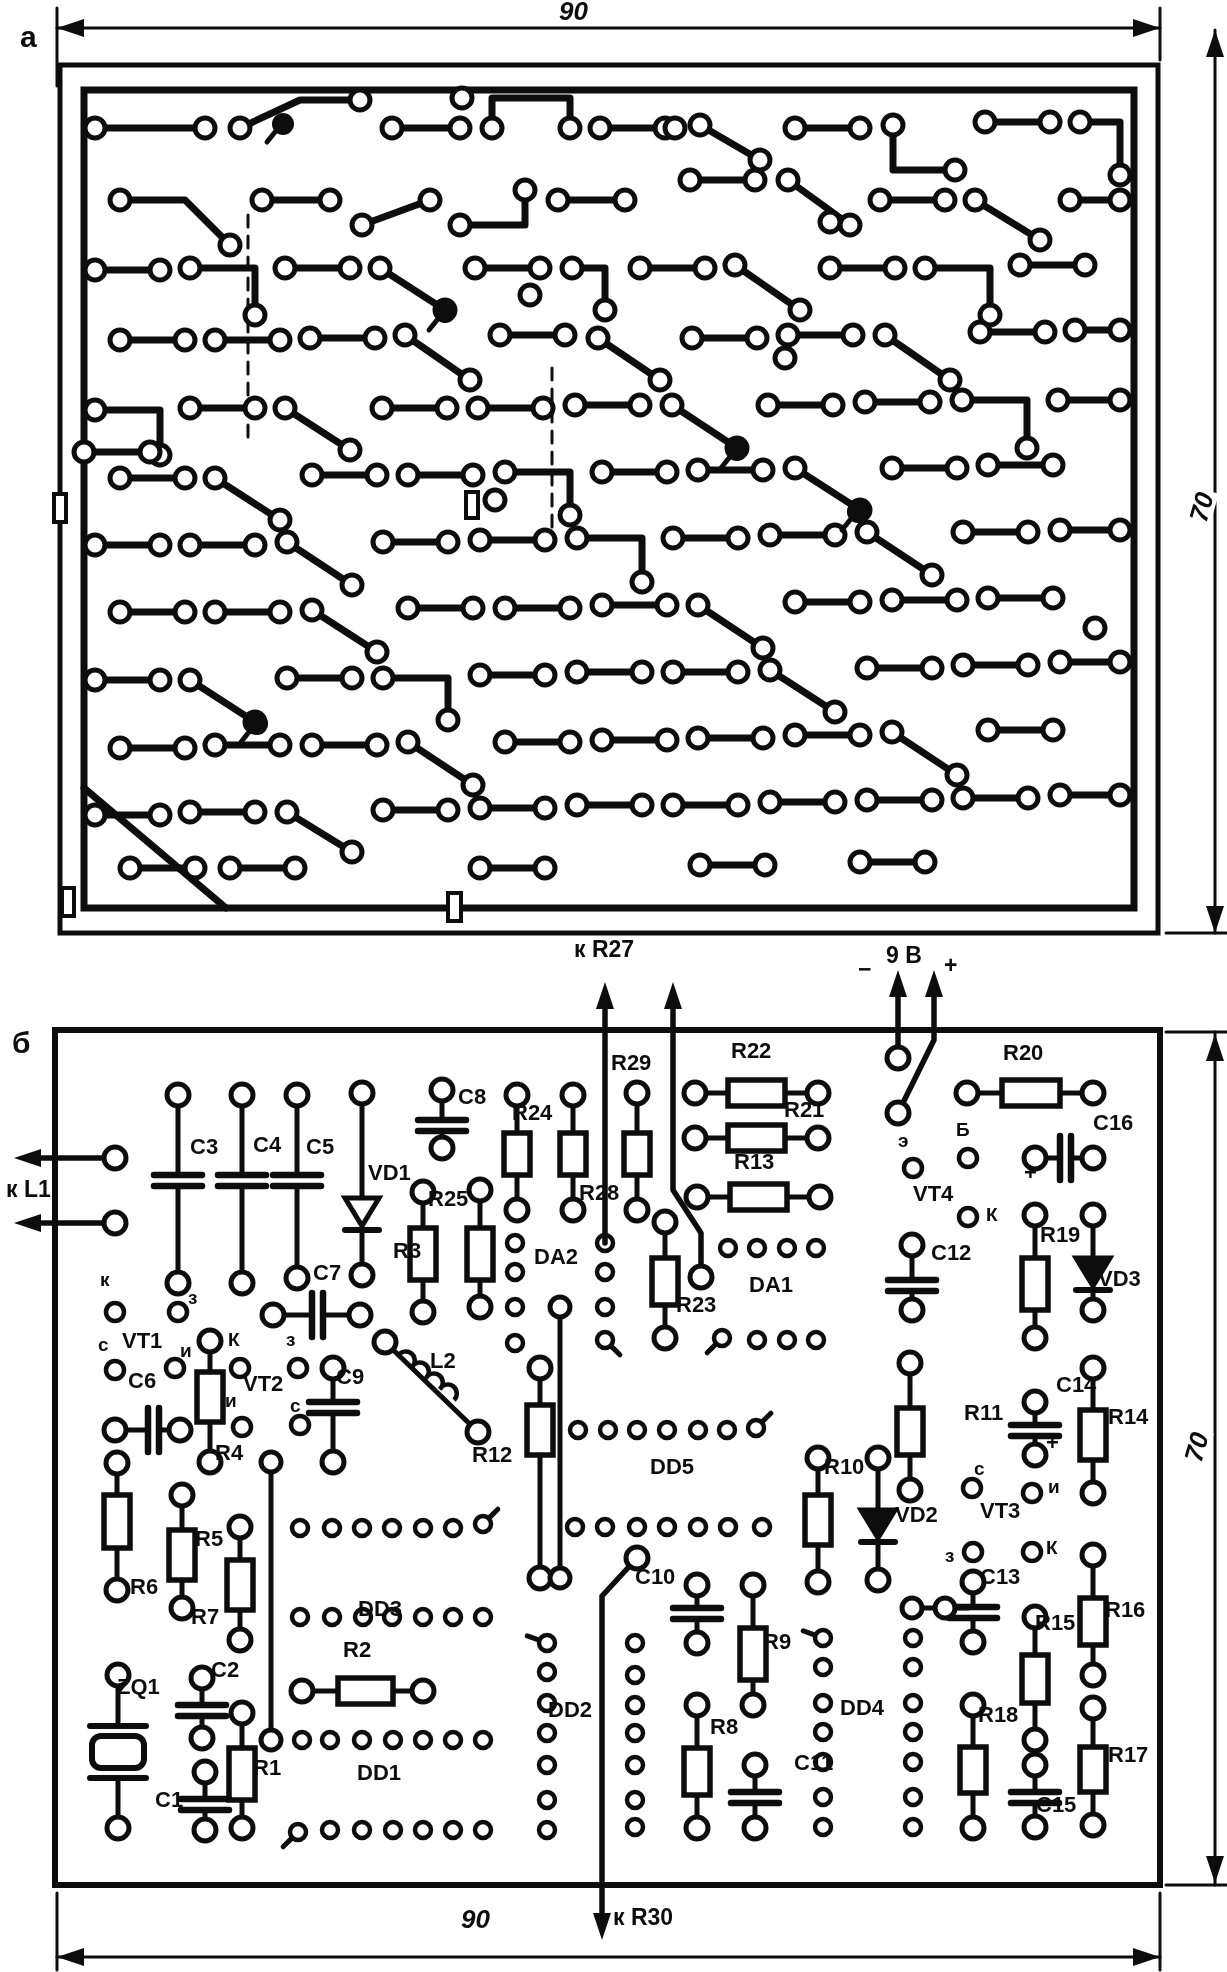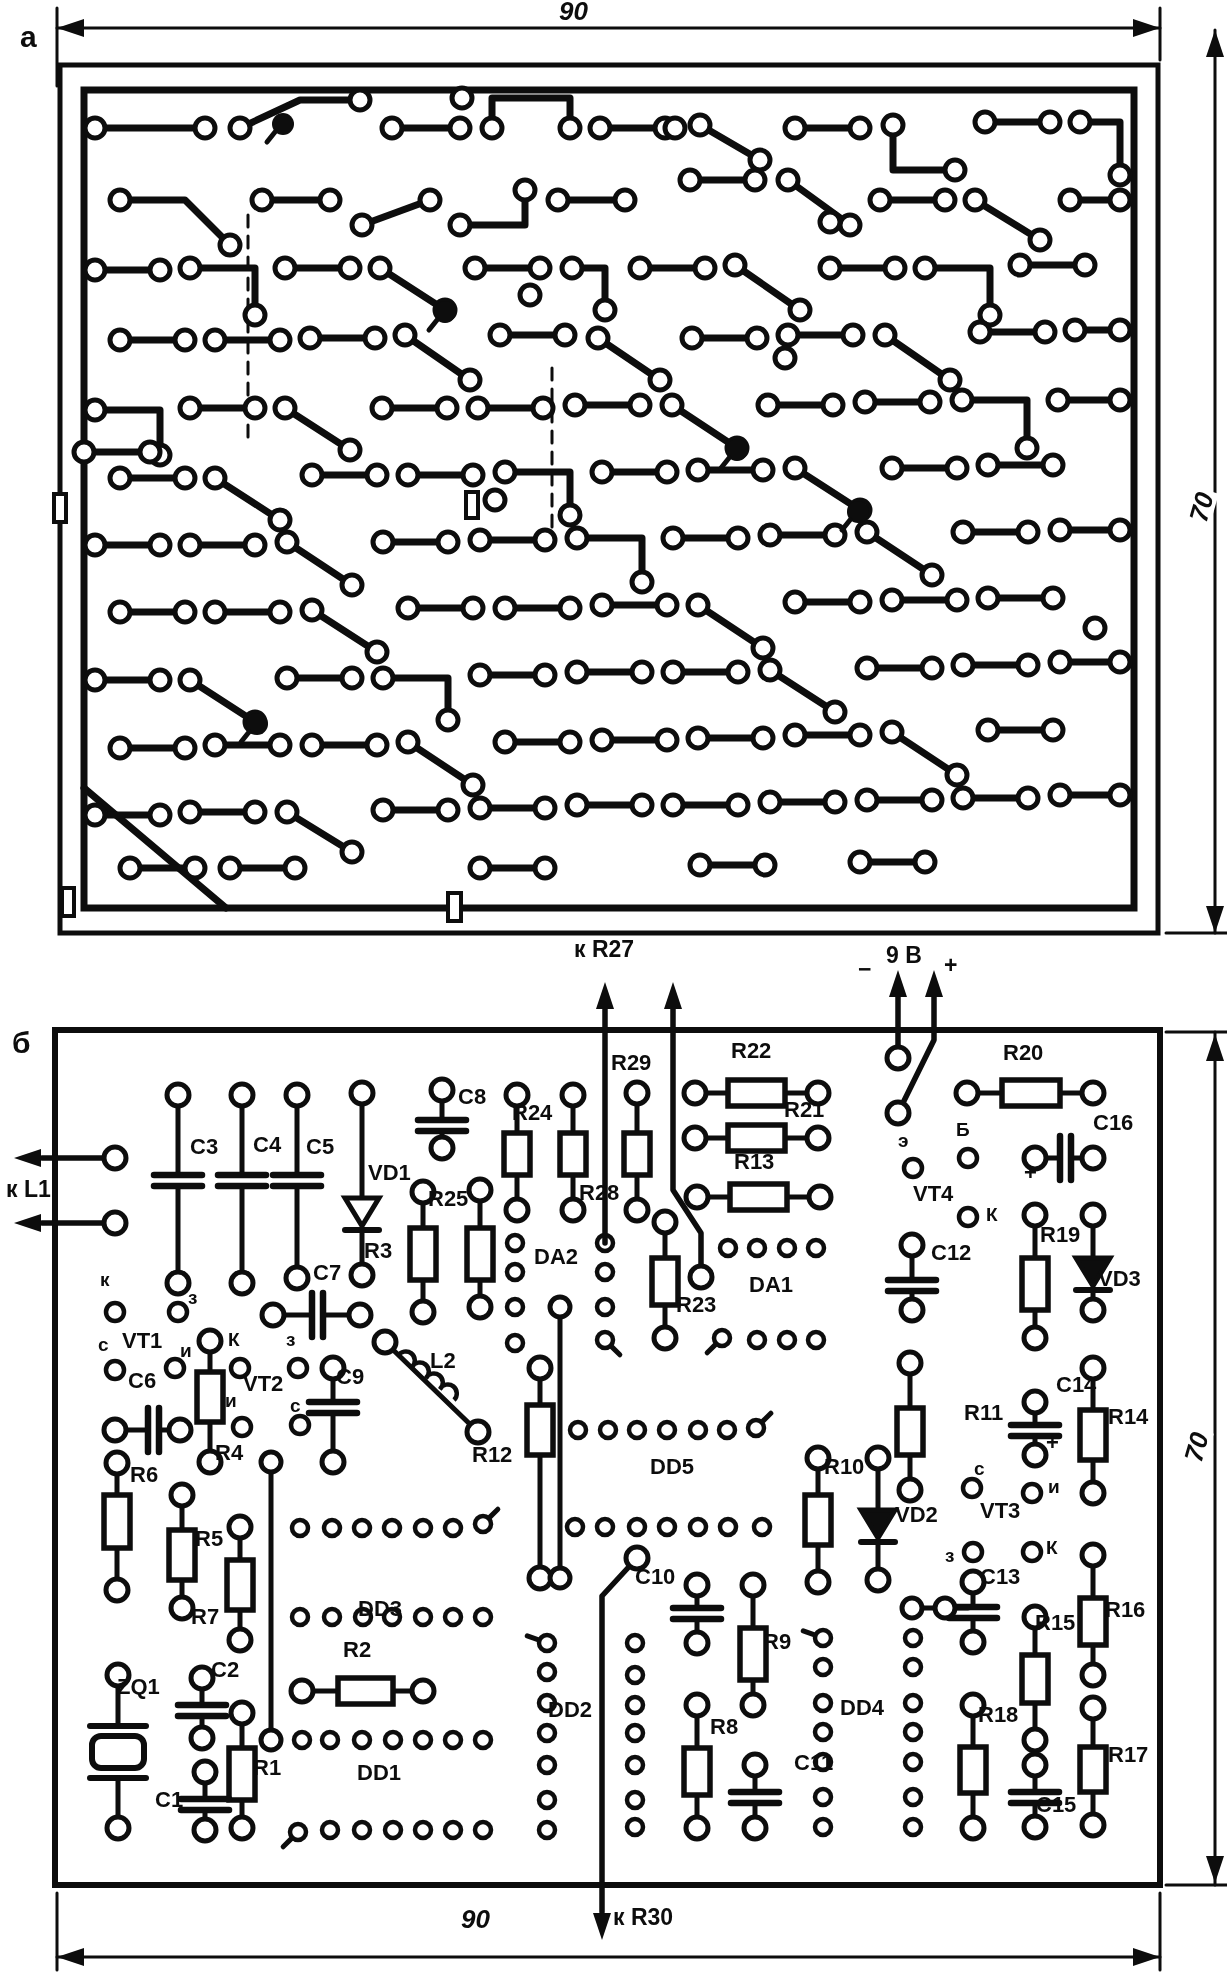--- a/index.html
+++ b/index.html
@@ -864,21 +864,21 @@
   <b class="lb pw" style="left:886px;top:944px">9 В</b>
   <b class="lb pw" style="left:858px;top:958px">−</b>
   <b class="lb pw" style="left:944px;top:954px">+</b>
 
   <b class="lb" style="left:190px;top:1136px">C3</b>
   <b class="lb" style="left:253px;top:1134px">C4</b>
   <b class="lb" style="left:306px;top:1136px">C5</b>
   <b class="lb" style="left:458px;top:1086px">C8</b>
   <b class="lb" style="left:368px;top:1162px">VD1</b>
   <b class="lb" style="left:428px;top:1188px">R25</b>
-  <b class="lb" style="left:364px;top:1240px">R3</b>
+  <b class="lb" style="left:393px;top:1240px">R3</b>
   <b class="lb" style="left:313px;top:1262px">C7</b>
   <b class="lb" style="left:512px;top:1102px">R24</b>
   <b class="lb" style="left:611px;top:1052px">R29</b>
   <b class="lb" style="left:579px;top:1182px">R28</b>
   <b class="lb" style="left:731px;top:1040px">R22</b>
   <b class="lb" style="left:784px;top:1099px">R21</b>
   <b class="lb" style="left:734px;top:1151px">R13</b>
   <b class="lb" style="left:534px;top:1246px">DA2</b>
   <b class="lb" style="left:676px;top:1294px">R23</b>
   <b class="lb" style="left:749px;top:1274px">DA1</b>
@@ -902,21 +902,21 @@
   <b class="lb sm" style="left:228px;top:1330px">К</b>
   <b class="lb sm" style="left:286px;top:1330px">з</b>
   <b class="lb" style="left:243px;top:1373px">VT2</b>
   <b class="lb sm" style="left:225px;top:1391px">и</b>
   <b class="lb sm" style="left:290px;top:1396px">с</b>
   <b class="lb" style="left:336px;top:1366px">C9</b>
   <b class="lb" style="left:430px;top:1350px">L2</b>
   <b class="lb" style="left:215px;top:1442px">R4</b>
   <b class="lb" style="left:472px;top:1444px">R12</b>
   <b class="lb" style="left:650px;top:1456px">DD5</b>
-  <b class="lb" style="left:130px;top:1464px">R6</b>
+  <b class="lb" style="left:130px;top:1576px">R6</b>
   <b class="lb" style="left:195px;top:1528px">R5</b>
   <b class="lb" style="left:191px;top:1606px">R7</b>
   <b class="lb" style="left:358px;top:1598px">DD3</b>
   <b class="lb" style="left:964px;top:1402px">R11</b>
   <b class="lb" style="left:824px;top:1456px">R10</b>
   <b class="lb" style="left:1056px;top:1374px">C14</b>
   <b class="lb" style="left:1046px;top:1432px">+</b>
   <b class="lb" style="left:1108px;top:1406px">R14</b>
   <b class="lb sm" style="left:974px;top:1459px">с</b>
   <b class="lb sm" style="left:1048px;top:1477px">и</b>

